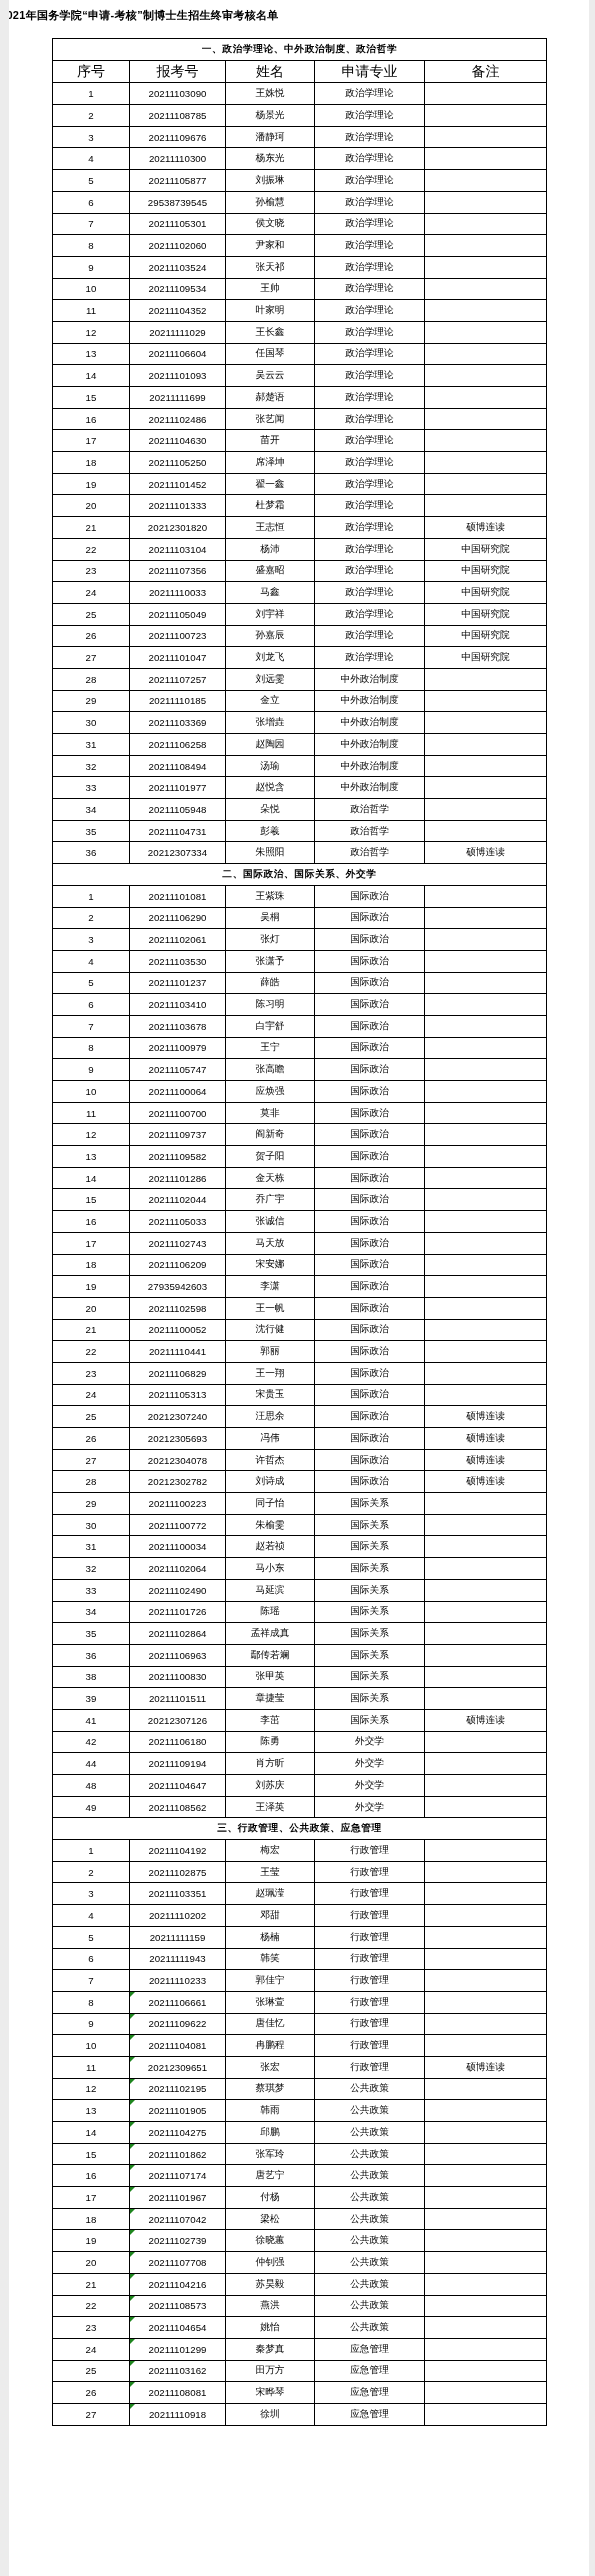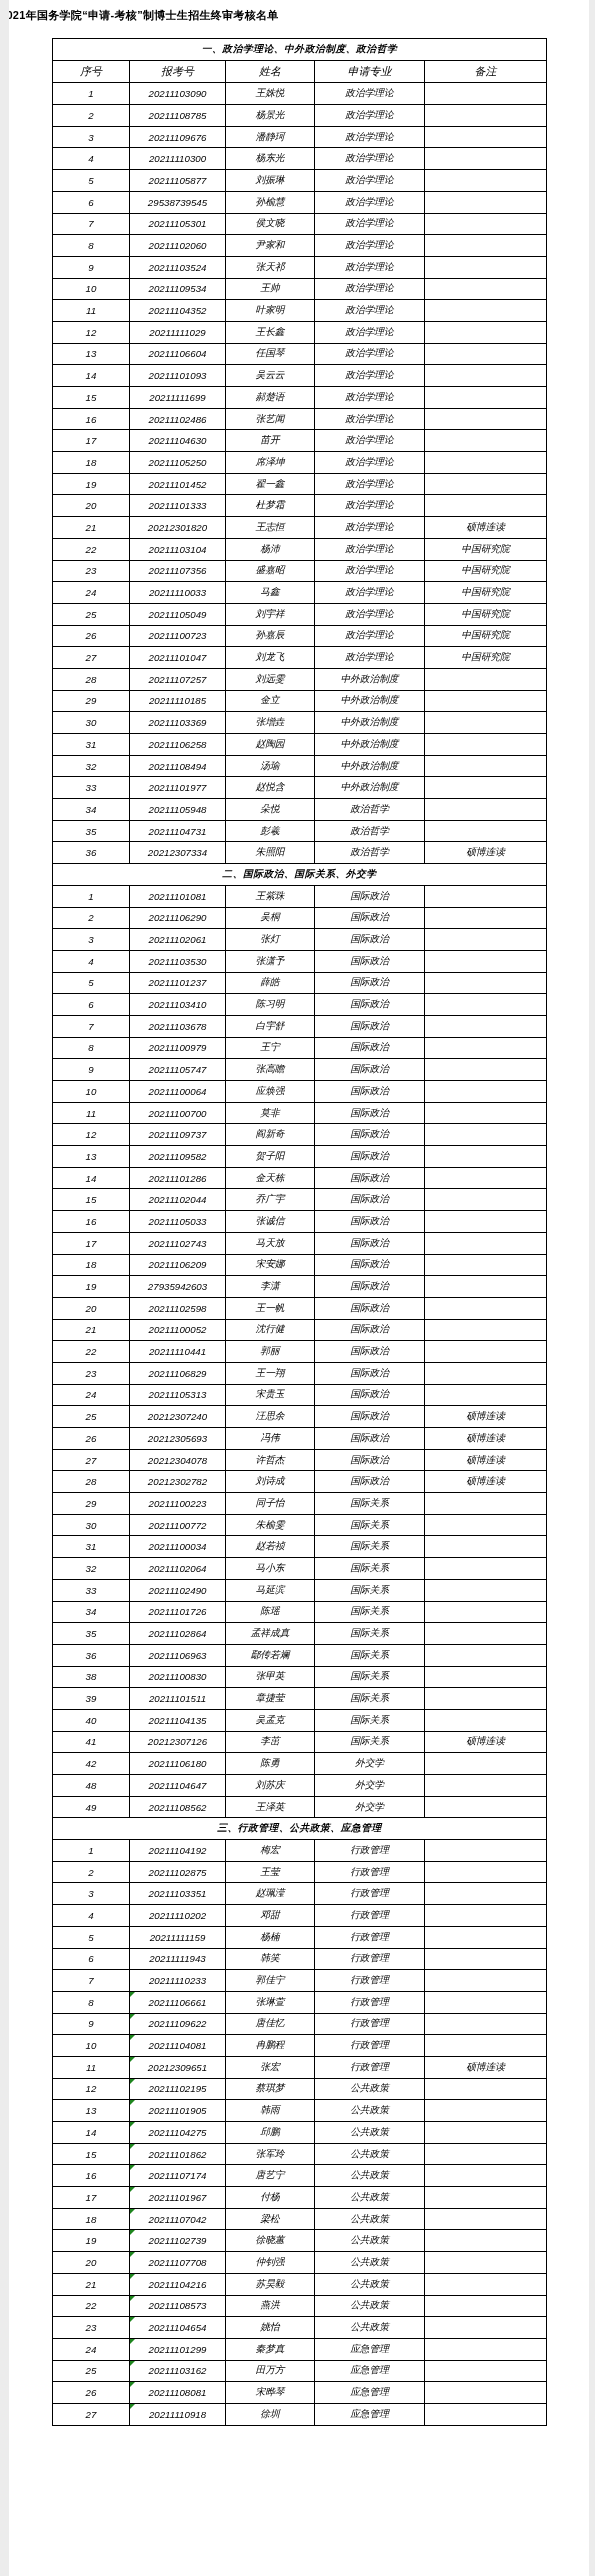--- a/index.html
+++ b/index.html
@@ -47,33 +47,33 @@
     border: 0.6px solid #000000;
     text-align: center;
     vertical-align: middle;
     font-size: 9.7px;
     height: 20.7px;
     padding: 0 1.3px;
     position: relative;
     overflow: hidden;
     white-space: nowrap;
   }
-  table.roster { border: 1.3px solid #000000; font-style: italic; }
+  table.roster { border: 1.3px solid #000000; }
 
   td.band {
     text-align: left;
     font-weight: bold;
     font-size: 13.6px;
     height: 33px;
     padding-left: 3.9px;
     letter-spacing: 0.6px;
   }
   tr.header-row td {
     height: 21.3px;
-    font-size: 11px;
+    font-size: 14px;
   }
   .tri {
     position: absolute;
     left: 0;
     top: 0;
     width: 0;
     height: 0;
     border-top: 5.2px solid #1e861e;
     border-right: 5.2px solid transparent;
   }
@@ -621,37 +621,37 @@
           <td></td>
         </tr>
         <tr>
           <td>39</td>
           <td>20211101511</td>
           <td>章捷莹</td>
           <td>国际关系</td>
           <td></td>
         </tr>
         <tr>
-          <td>40</td>
-          <td>20211104135</td>
-          <td>吴孟克</td>
-          <td>国际关系</td>
-          <td></td>
-        </tr>
-        <tr>
           <td>41</td>
           <td>20212307126</td>
           <td>李茁</td>
           <td>国际关系</td>
           <td>硕博连读</td>
         </tr>
         <tr>
           <td>42</td>
           <td>20211106180</td>
           <td>陈勇</td>
+          <td>外交学</td>
+          <td></td>
+        </tr>
+        <tr>
+          <td>44</td>
+          <td>20211109194</td>
+          <td>肖方昕</td>
           <td>外交学</td>
           <td></td>
         </tr>
         <tr>
           <td>48</td>
           <td>20211104647</td>
           <td>刘苏庆</td>
           <td>外交学</td>
           <td></td>
         </tr>

